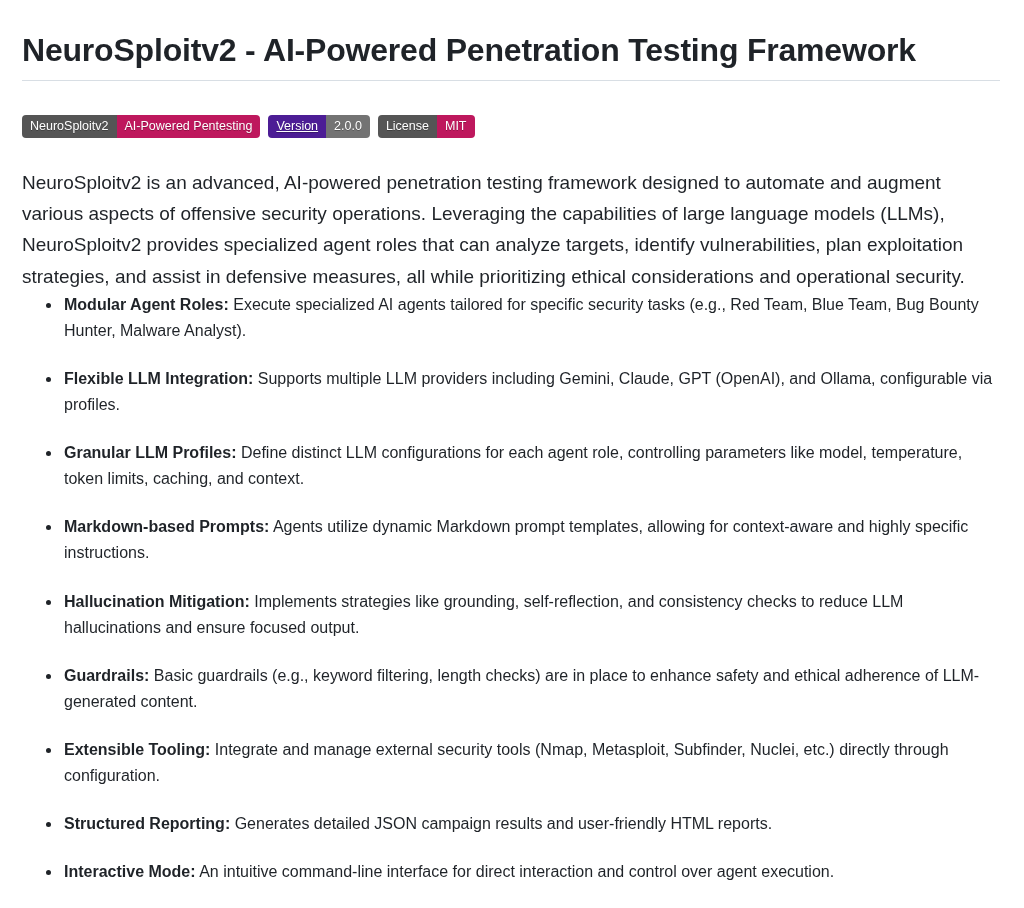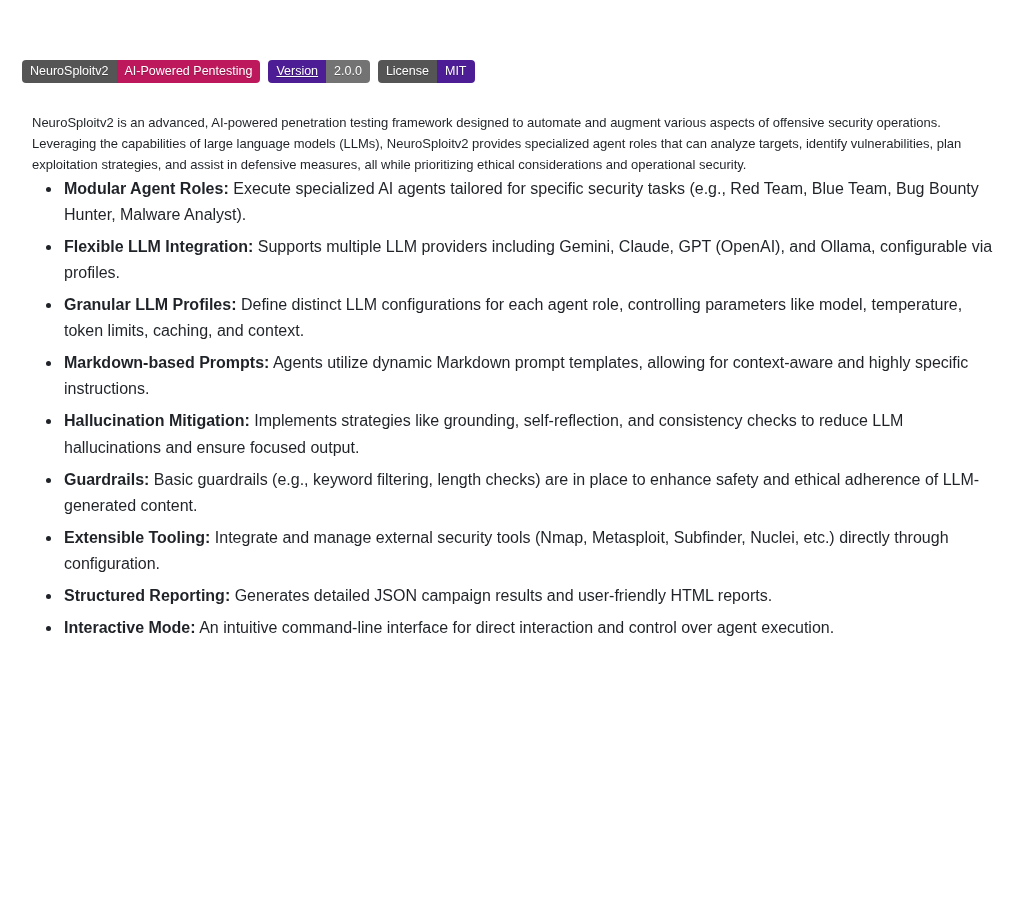--- a/index.html
+++ b/index.html
@@ -40,23 +40,23 @@
     overflow: hidden;
     white-space: nowrap;
     text-shadow: 0 1px 0 rgba(0,0,0,0.25);
   }
   .badge .seg {
     padding: 5px 8px 5px 8px;
     display: inline-flex;
     align-items: center;
   }
   p.description {
-    font-size: 13px;
+    font-size: 19px;
     line-height: 1.65;
-    margin: 29px 0 0 10px;
+    margin: 29px 0 0 0;
     max-width: 980px;
   }
   h2.section-heading {
     display: flex;
     align-items: center;
     gap: 9px;
     font-size: 24.5px;
     font-weight: 700;
     margin: 43px 0 16px 0;
     padding-bottom: 11px;
@@ -67,42 +67,43 @@
     margin: 0;
     padding: 0 0 0 40px;
     max-width: 985px;
   }
   ul.feature-list li {
     font-size: 16px;
     line-height: 1.63;
     margin: 0;
     padding-left: 2px;
   }
-  ul.feature-list li + li { margin-top: 6px; }
+  ul.feature-list li + li { margin-top: 22px; }
   ul.feature-list li::marker { color: #1f2328; }
   strong { font-weight: 700; }
 </style>
 </head>
 <body>
 
 <div class="readme">
 
+  <h1 class="page-title">NeuroSploitv2 - AI-Powered Penetration Testing Framework</h1>
 
   <div class="badge-row">
     <span class="badge">
       <span class="seg" style="background-color: rgb(85, 85, 85);">NeuroSploitv2</span>
       <span class="seg" style="background-color: #be185d;">AI-Powered Pentesting</span>
     </span>
     <span class="badge">
       <span class="seg" style="background-color: #4c1d95; text-decoration: underline;">Version</span>
       <span class="seg" style="background-color: #737373;">2.0.0</span>
     </span>
     <span class="badge">
       <span class="seg" style="background-color: rgb(85, 85, 85); text-align: right;">License</span>
-      <span class="seg" style="background-color: #4c1d95;">MIT</span>
+      <span class="seg" style="background-color: #be185d;">MIT</span>
     </span>
   </div>
 
   <p class="description">NeuroSploitv2 is an advanced, AI-powered penetration testing framework designed to automate and augment various aspects of offensive security operations. Leveraging the capabilities of large language models (LLMs), NeuroSploitv2 provides specialized agent roles that can analyze targets, identify vulnerabilities, plan exploitation strategies, and assist in defensive measures, all while prioritizing ethical considerations and operational security.</p>
 
 
   <ul class="feature-list">
     <li><strong>Modular Agent Roles:</strong> <span>Execute specialized AI agents tailored for specific security tasks (e.g., Red Team, Blue Team, Bug Bounty Hunter, Malware Analyst).</span></li>
     <li><strong>Flexible LLM Integration:</strong> <span>Supports multiple LLM providers including Gemini, Claude, GPT (OpenAI), and Ollama, configurable via profiles.</span></li>
     <li><strong>Granular LLM Profiles:</strong> <span>Define distinct LLM configurations for each agent role, controlling parameters like model, temperature, token limits, caching, and context.</span></li>

